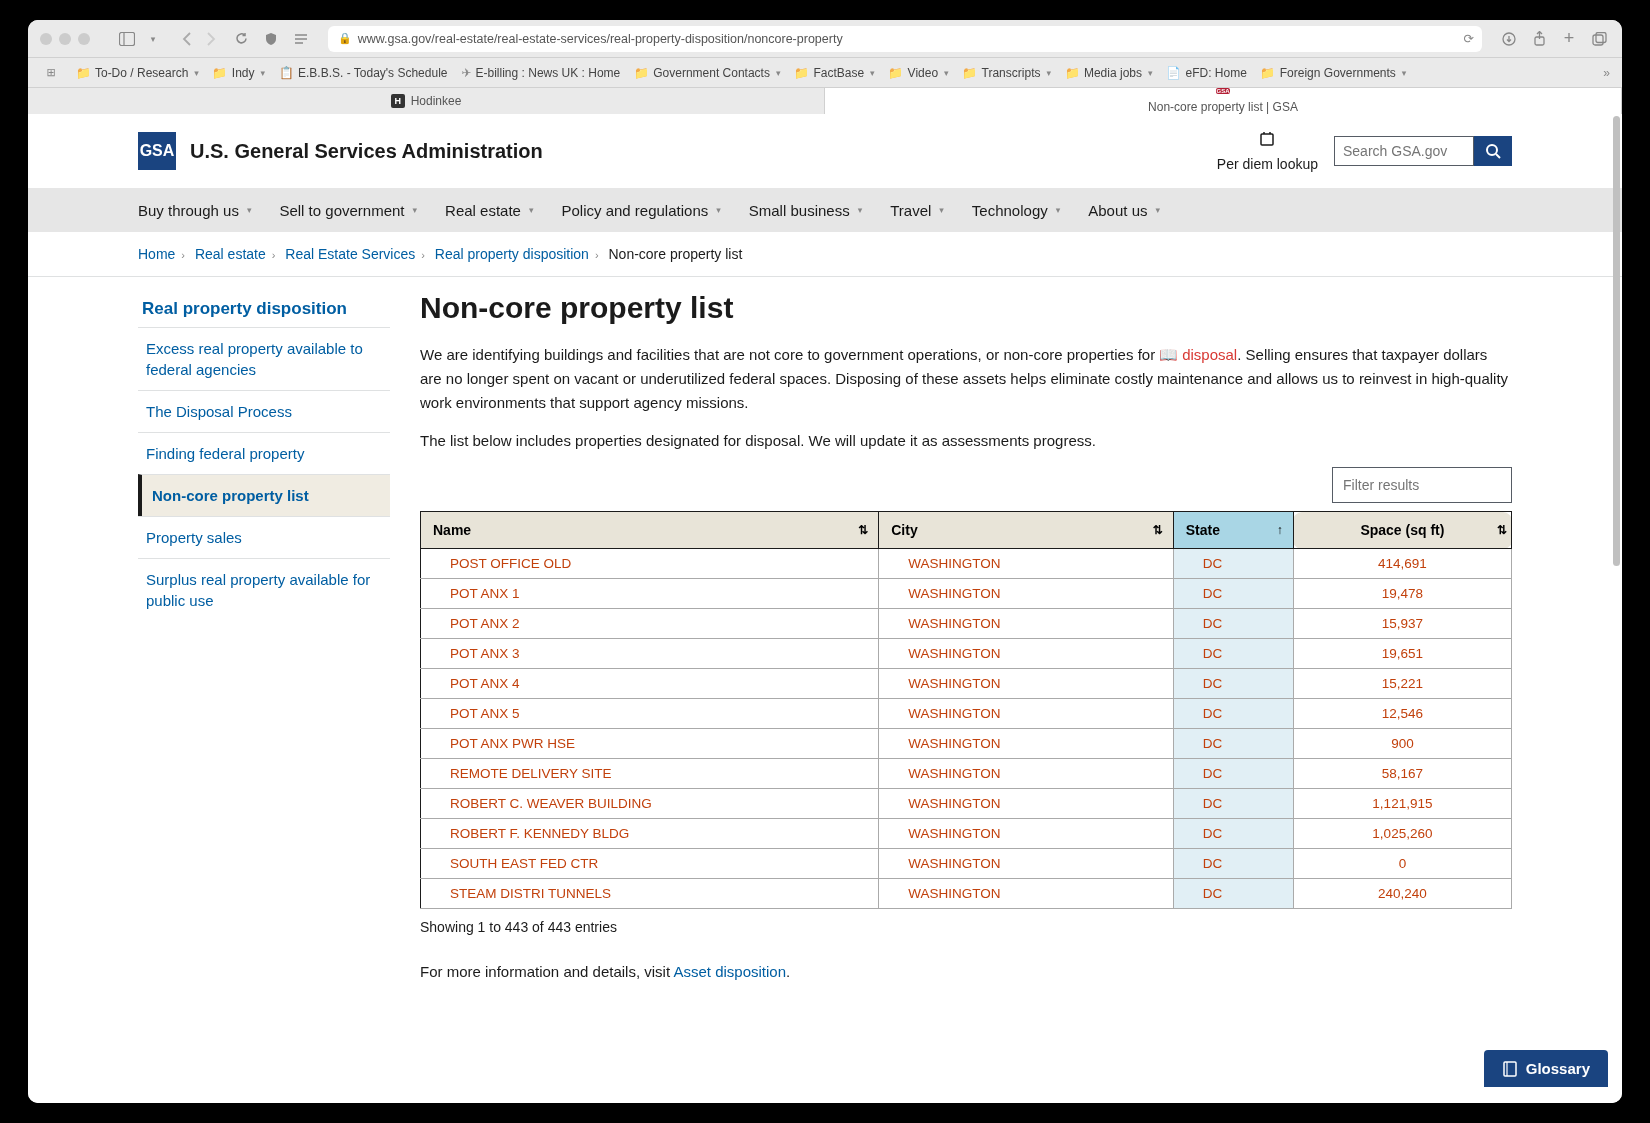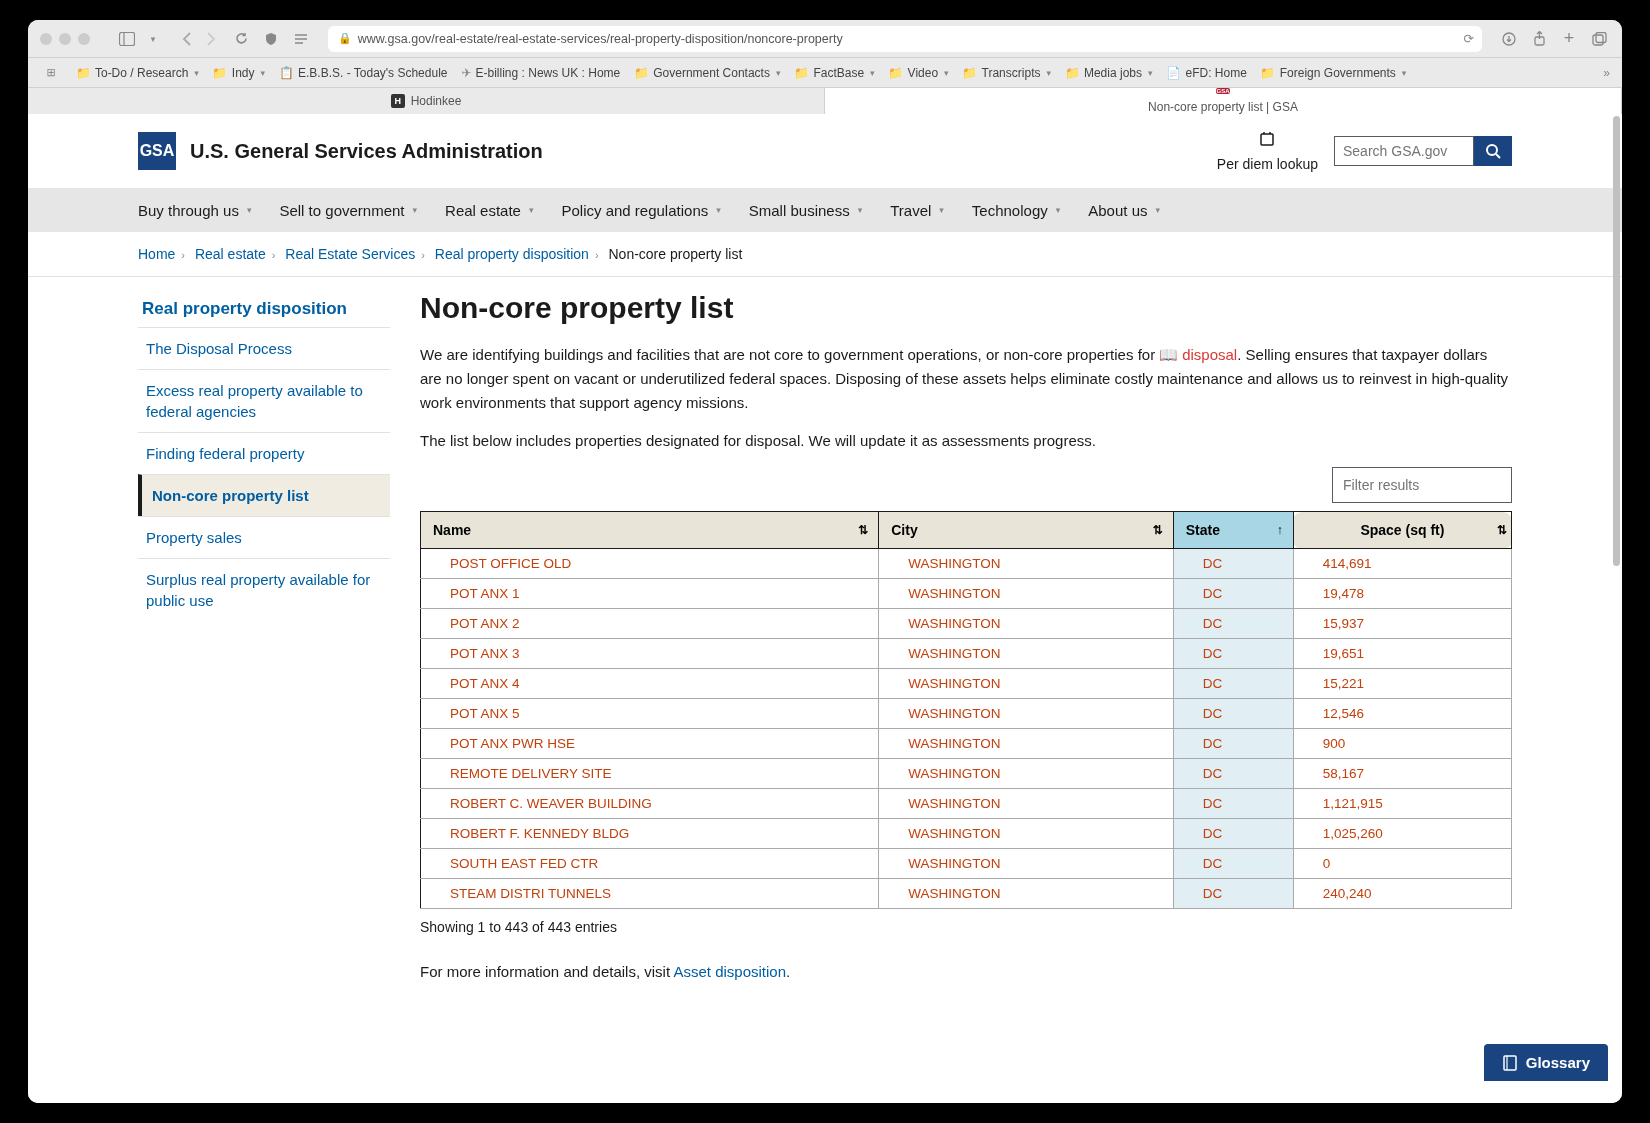--- a/index.html
+++ b/index.html
@@ -46,26 +46,26 @@
 .intro { font-size: 15px; color: #1b1b1b; line-height: 1.6; margin-bottom: 14px; }
 .intro a { color: #d83933; }
 .filter-wrap { display: flex; justify-content: flex-end; margin: 14px 0 8px; }
 .filter-input { width: 180px; height: 36px; border: 1px solid #565c65; padding: 10px 10px; font-size: 14px; }
 table { width: 100%; border-collapse: collapse; border: 1px solid #1b1b1b; }
 th { background: #e8e4d8; text-align: left; padding: 10px 12px; font-size: 14px; font-weight: 700; border: 1px solid #1b1b1b; position: relative; }
 th.sorted { background: #a9d6e5; }
 th .sort-icon { position: absolute; right: 10px; top: 50%; transform: translateY(-50%); font-size: 12px; }
 td { padding: 7px 29px; font-size: 13.5px; border-right: 1px solid #aaa; border-bottom: 1px solid #aaa; color: #c2410c; }
 td.state-cell { background: #e1eff5; }
-td.num { text-align: left; }
+td.num { text-align: center; }
 tbody tr { border-bottom: 1px solid #aaa; }
 .showing { font-size: 14px; color: #1b1b1b; margin-top: 10px; }
 .more-info { font-size: 15px; color: #1b1b1b; margin-top: 28px; }
 .more-info a { color: #005ea2; }
-.glossary-btn { position: absolute; bottom: 22px; right: 14px; background: #1a4480; color: #fff; padding: 10px 18px; font-size: 15px; font-weight: 600; border-radius: 4px 4px 0 0; display: flex; align-items: center; gap: 8px; }
+.glossary-btn { position: absolute; bottom: 16px; right: 14px; background: #1a4480; color: #fff; padding: 10px 18px; font-size: 15px; font-weight: 600; border-radius: 4px 4px 0 0; display: flex; align-items: center; gap: 8px; }
 .scrollbar-track { position: absolute; right: 2px; top: 96px; bottom: 2px; width: 7px; }
 .scrollbar-thumb { position: absolute; top: 0; width: 7px; height: 450px; background: #c0c0c0; border-radius: 4px; }
 </style>
 </head>
 <body>
 
 <div class="window">
 
   <div class="chrome-bar">
     <div class="traffic-lights">
@@ -267,22 +267,22 @@
       <a>Home</a><span class="bc-sep">›</span>
       <a>Real estate</a><span class="bc-sep">›</span>
       <a>Real Estate Services</a><span class="bc-sep">›</span>
       <a>Real property disposition</a><span class="bc-sep">›</span>
       <span>Non-core property list</span>
     </div>
 
     <div class="page-body">
       <div class="sidebar">
         <div class="sidebar-title">Real property disposition</div>
+        <div class="sidebar-item">Excess real property available to federal agencies</div>
         <div class="sidebar-item">The Disposal Process</div>
-        <div class="sidebar-item">Excess real property available to federal agencies</div>
         <div class="sidebar-item">Finding federal property</div>
         <div class="sidebar-item active">Non-core property list</div>
         <div class="sidebar-item">Property sales</div>
         <div class="sidebar-item">Surplus real property available for public use</div>
       </div>
 
       <div class="main-col">
         <h1 class="page-title">Non-core property list</h1>
         <p class="intro">
           <span>We are identifying buildings and facilities that are not core to government operations, or non-core properties for </span><span style="color:#d83933;">📖 </span><a>disposal</a><span>. Selling ensures that taxpayer dollars are no longer spent on vacant or underutilized federal spaces. Disposing of these assets helps eliminate costly maintenance and allows us to reinvest in high-quality work environments that support agency missions.</span>

